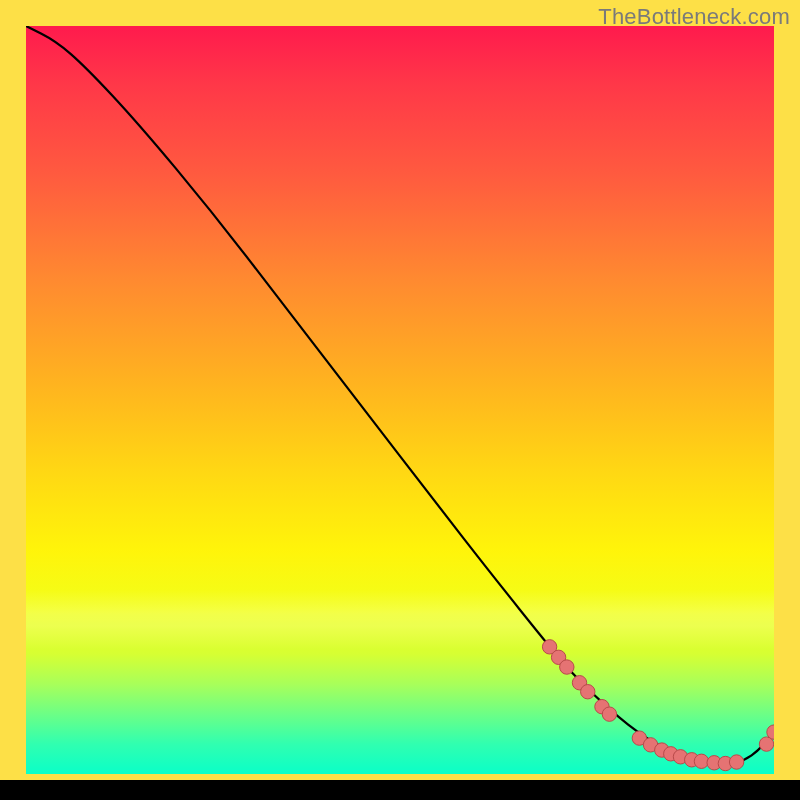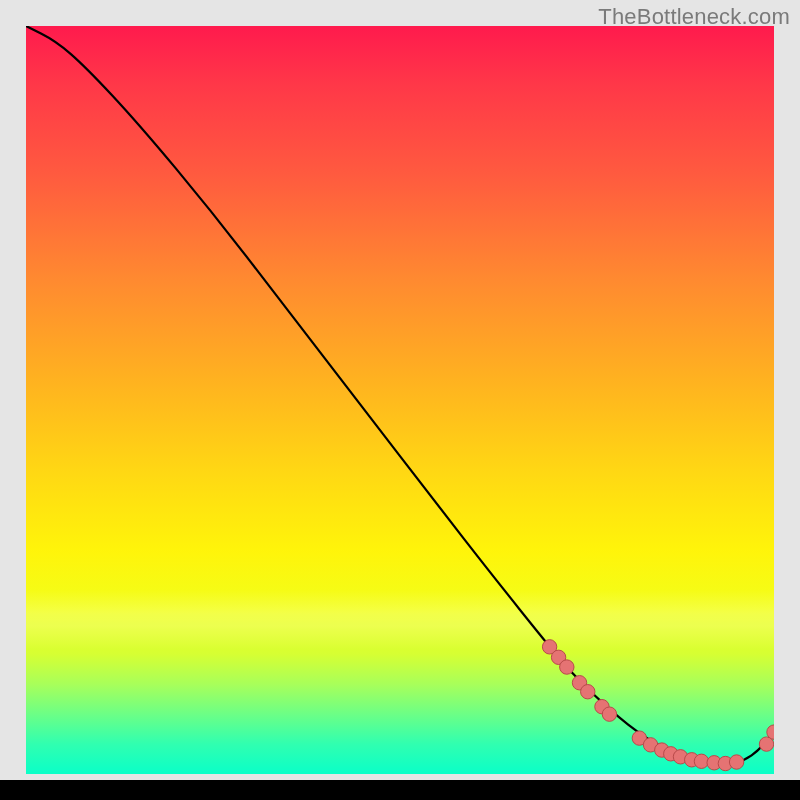--- a/index.html
+++ b/index.html
@@ -1,21 +1,21 @@
 <!DOCTYPE html>
 <html><head>
 <meta charset="utf-8">
 <style>
   * { margin: 0; padding: 0; box-sizing: border-box; }
   html, body { width: 800px; height: 800px; overflow: hidden; background: #000; }
   .frame {
     position: relative;
     width: 800px;
     height: 780px;
-    background: #e5e5e5;
+    background: #fde047;
   }
   .plot {
     position: absolute;
     left: 26px;
     top: 26px;
     width: 748px;
     height: 748px;
     background: linear-gradient(to bottom,
       #ff1a4d 0%,
       #ff3848 8%,

